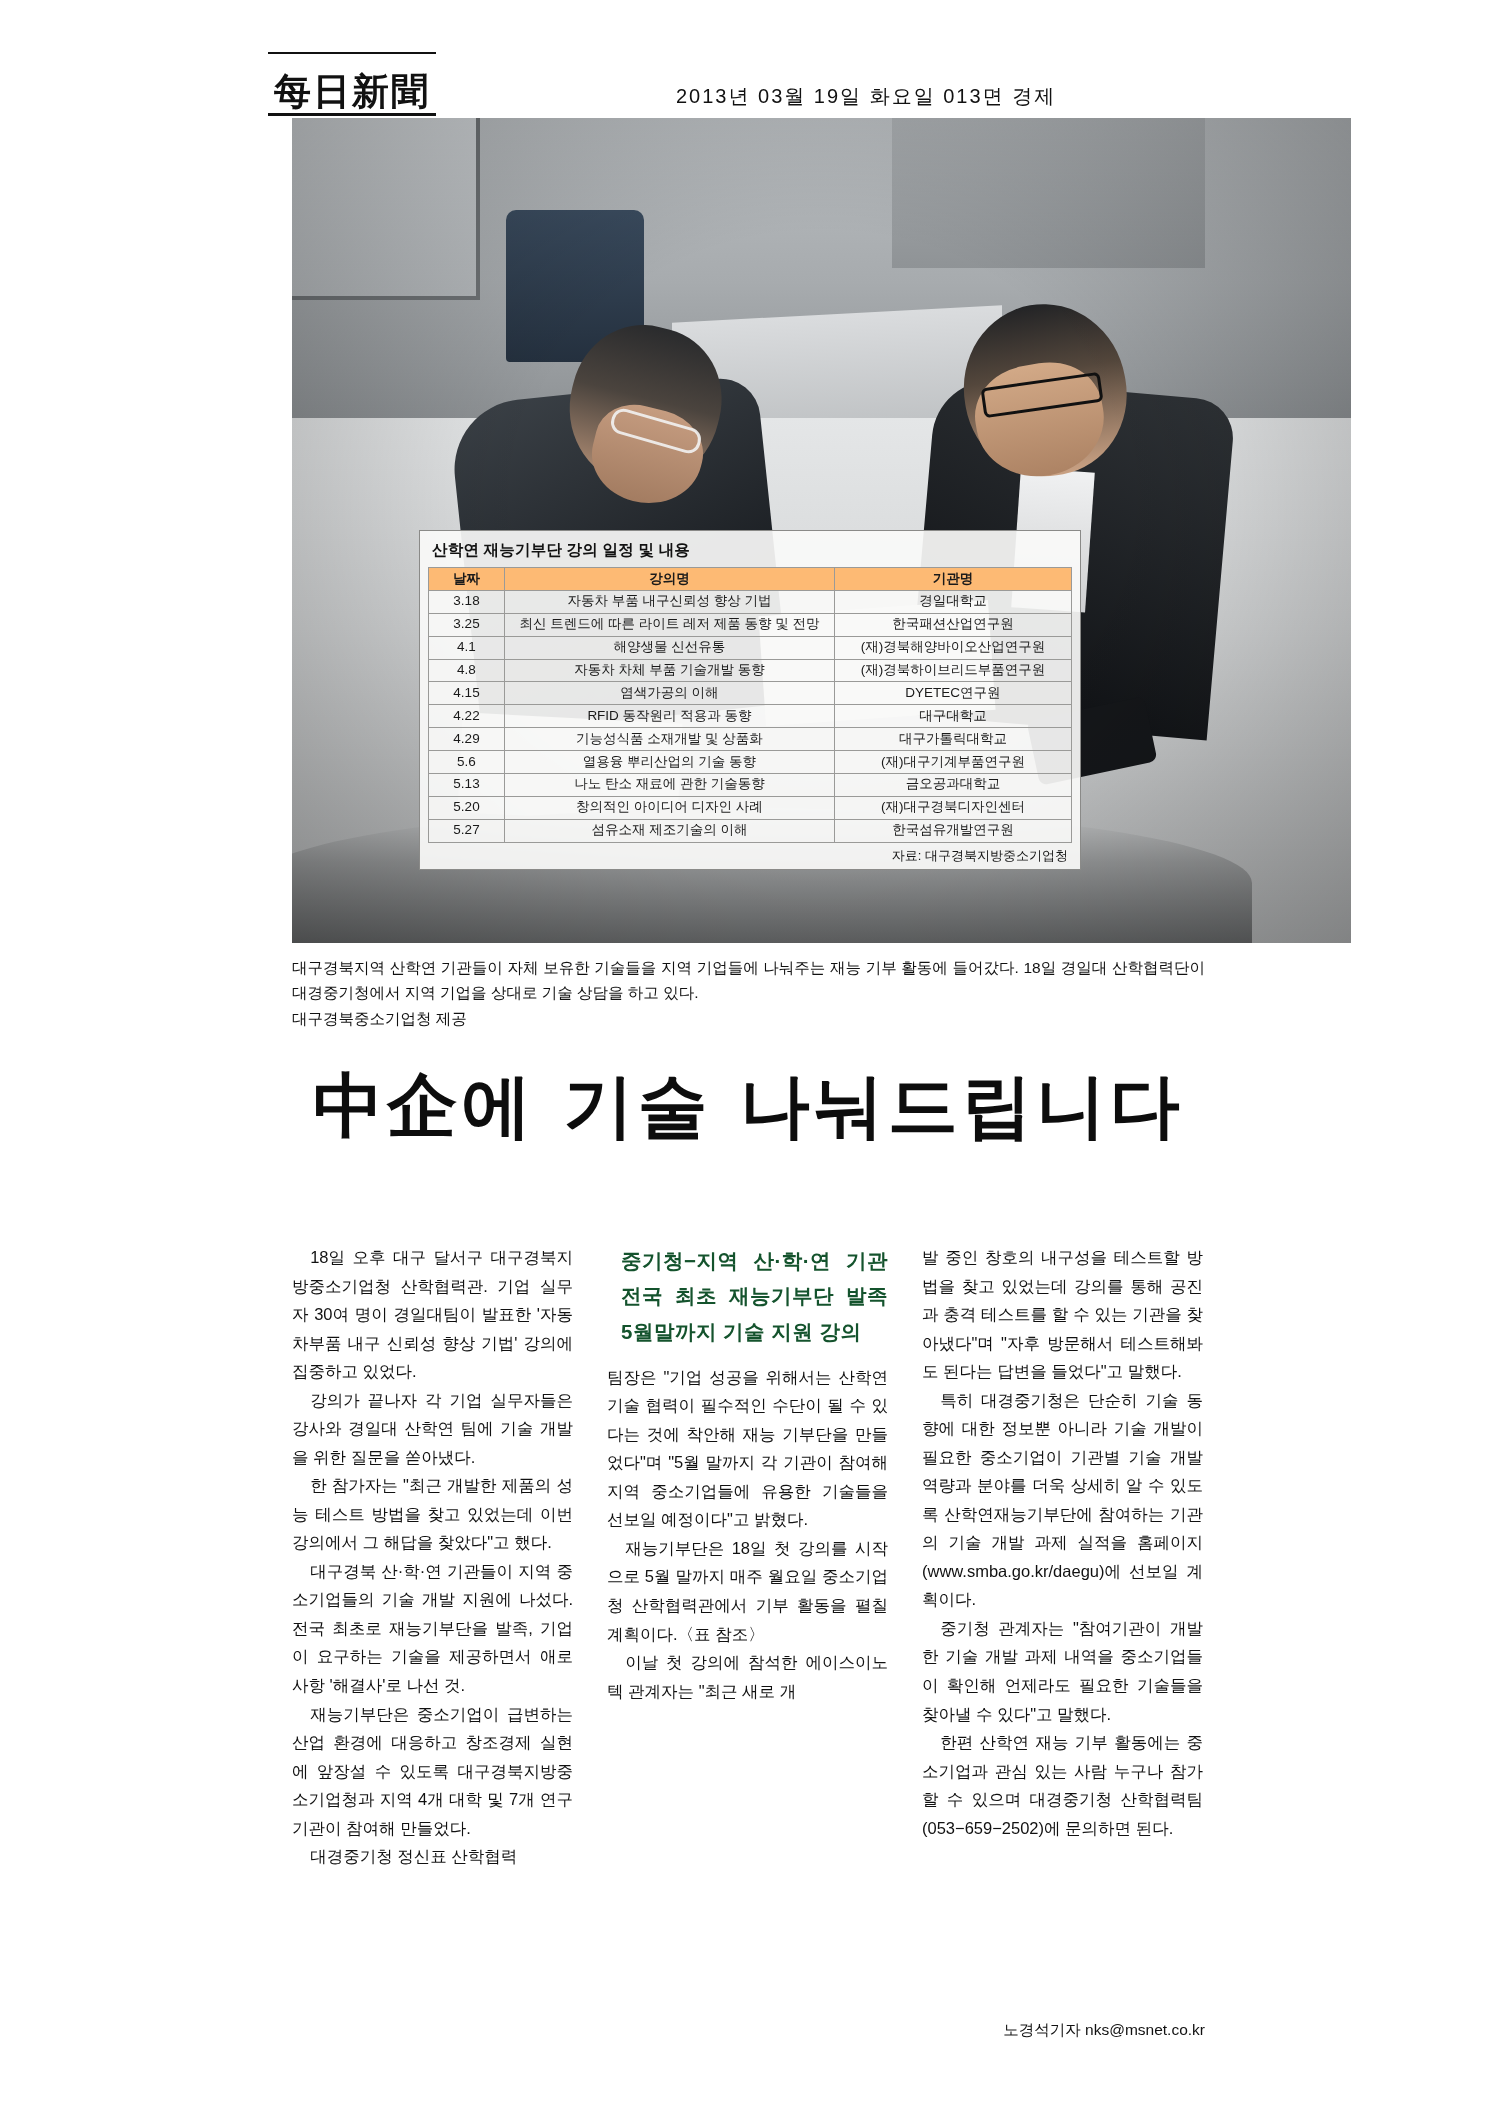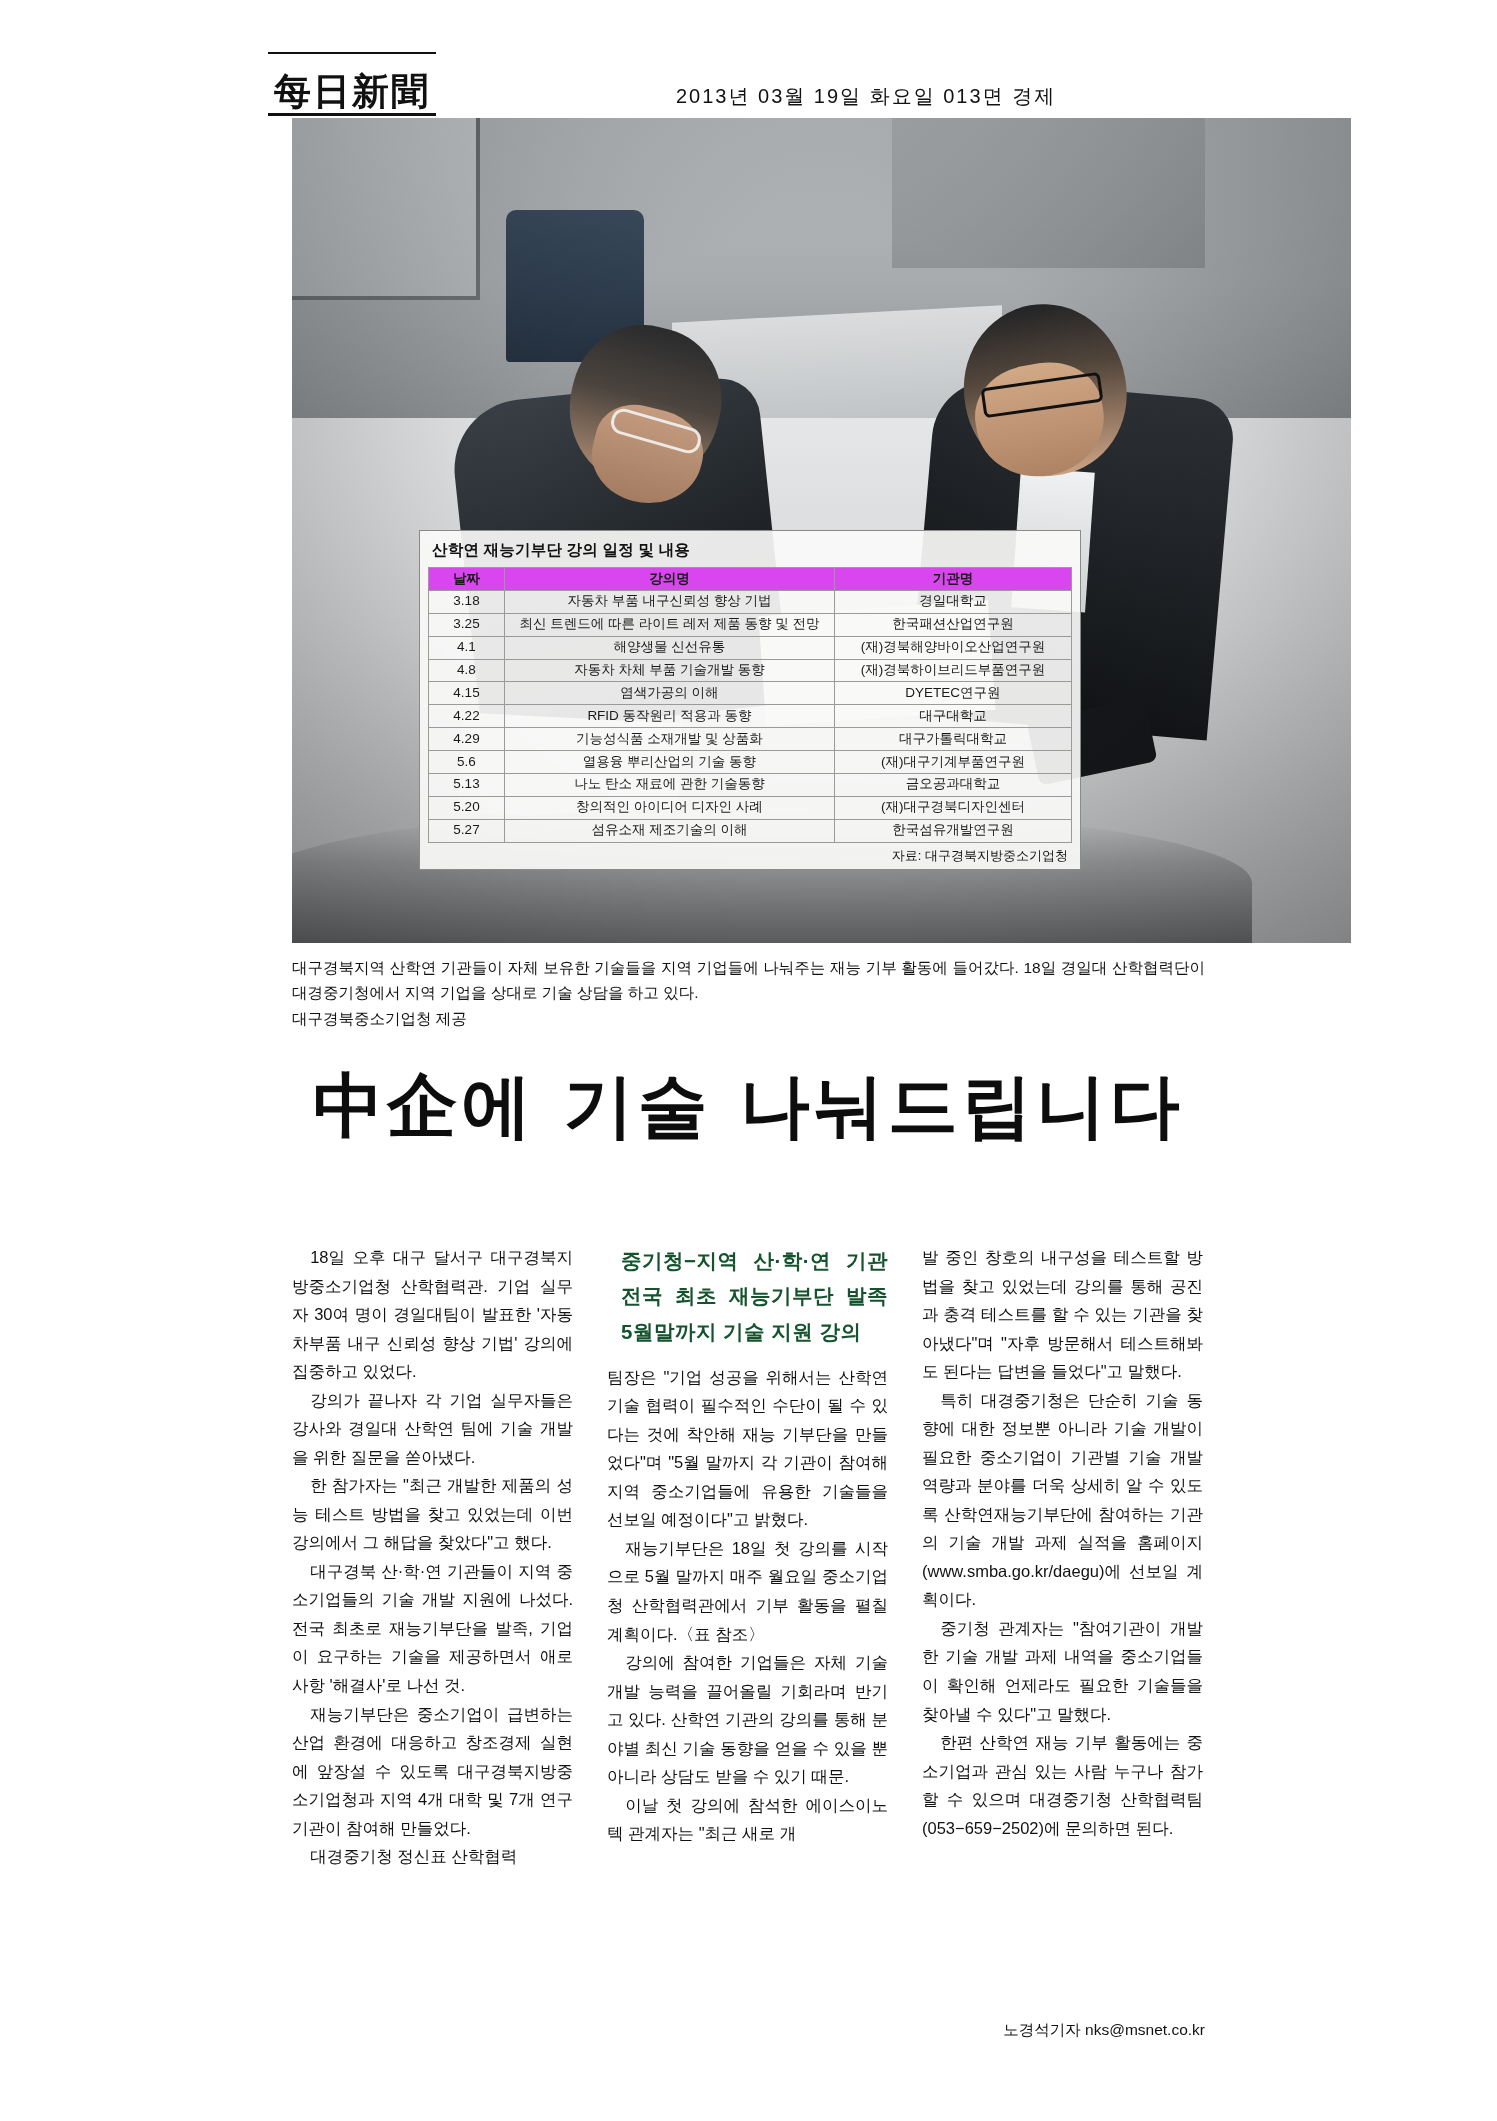--- a/index.html
+++ b/index.html
@@ -198,21 +198,21 @@
     font-size: 13.5px;
   }
   table.sched th, table.sched td {
     border: 1px solid #9a9a98;
     padding: 2.5px 3px;
     text-align: center;
     color: #1a1a1a;
     line-height: 1.25;
   }
   table.sched th {
-    background: #d946ef;
+    background: #fdba74;
     font-weight: bold;
     font-size: 13.5px;
   }
   table.sched td.c-date { width: 76px; }
   table.sched td.c-title { width: 330px; }
   .ovtable-source {
     text-align: right;
     font-size: 13px;
     padding: 4px 4px 0 0;
     color: #141414;
@@ -400,21 +400,20 @@
         <p>한 참가자는 "최근 개발한 제품의 성능 테스트 방법을 찾고 있었는데 이번 강의에서 그 해답을 찾았다"고 했다.</p>
         <p>대구경북 산·학·연 기관들이 지역 중소기업들의 기술 개발 지원에 나섰다. 전국 최초로 재능기부단을 발족, 기업이 요구하는 기술을 제공하면서 애로사항 '해결사'로 나선 것.</p>
         <p>재능기부단은 중소기업이 급변하는 산업 환경에 대응하고 창조경제 실현에 앞장설 수 있도록 대구경북지방중소기업청과 지역 4개 대학 및 7개 연구기관이 참여해 만들었다.</p>
         <p>대경중기청 정신표 산학협력</p>
       </div>
     <div class="col" id="col2">
       <div class="subhead">중기청−지역 산·학·연 기관 전국 최초 재능기부단 발족 5월말까지 기술 지원 강의</div>
       <div id="col2-body">
           <p class="noind">팀장은 "기업 성공을 위해서는 산학연 기술 협력이 필수적인 수단이 될 수 있다는 것에 착안해 재능 기부단을 만들었다"며 "5월 말까지 각 기관이 참여해 지역 중소기업들에 유용한 기술들을 선보일 예정이다"고 밝혔다.</p>
           <p>재능기부단은 18일 첫 강의를 시작으로 5월 말까지 매주 월요일 중소기업청 산학협력관에서 기부 활동을 펼칠 계획이다.〈표 참조〉</p>
-          <p>강의에 참여한 기업들은 자체 기술 개발 능력을 끌어올릴 기회라며 반기고 있다. 산학연 기관의 강의를 통해 분야별 최신 기술 동향을 얻을 수 있을 뿐 아니라 상담도 받을 수 있기 때문.</p>
           <p>이날 첫 강의에 참석한 에이스이노텍 관계자는 "최근 새로 개</p>
         </div>
     </div>
     <div class="col" id="col3">
         <p class="noind">발 중인 창호의 내구성을 테스트할 방법을 찾고 있었는데 강의를 통해 공진과 충격 테스트를 할 수 있는 기관을 찾아냈다"며 "자후 방문해서 테스트해봐도 된다는 답변을 들었다"고 말했다.</p>
         <p>특히 대경중기청은 단순히 기술 동향에 대한 정보뿐 아니라 기술 개발이 필요한 중소기업이 기관별 기술 개발 역량과 분야를 더욱 상세히 알 수 있도록 산학연재능기부단에 참여하는 기관의 기술 개발 과제 실적을 홈페이지(www.smba.go.kr/daegu)에 선보일 계획이다.</p>
         <p>중기청 관계자는 "참여기관이 개발한 기술 개발 과제 내역을 중소기업들이 확인해 언제라도 필요한 기술들을 찾아낼 수 있다"고 말했다.</p>
         <p>한편 산학연 재능 기부 활동에는 중소기업과 관심 있는 사람 누구나 참가할 수 있으며 대경중기청 산학협력팀(053−659−2502)에 문의하면 된다.</p>
       </div>
     <div class="byline">노경석기자 nks@msnet.co.kr</div>

